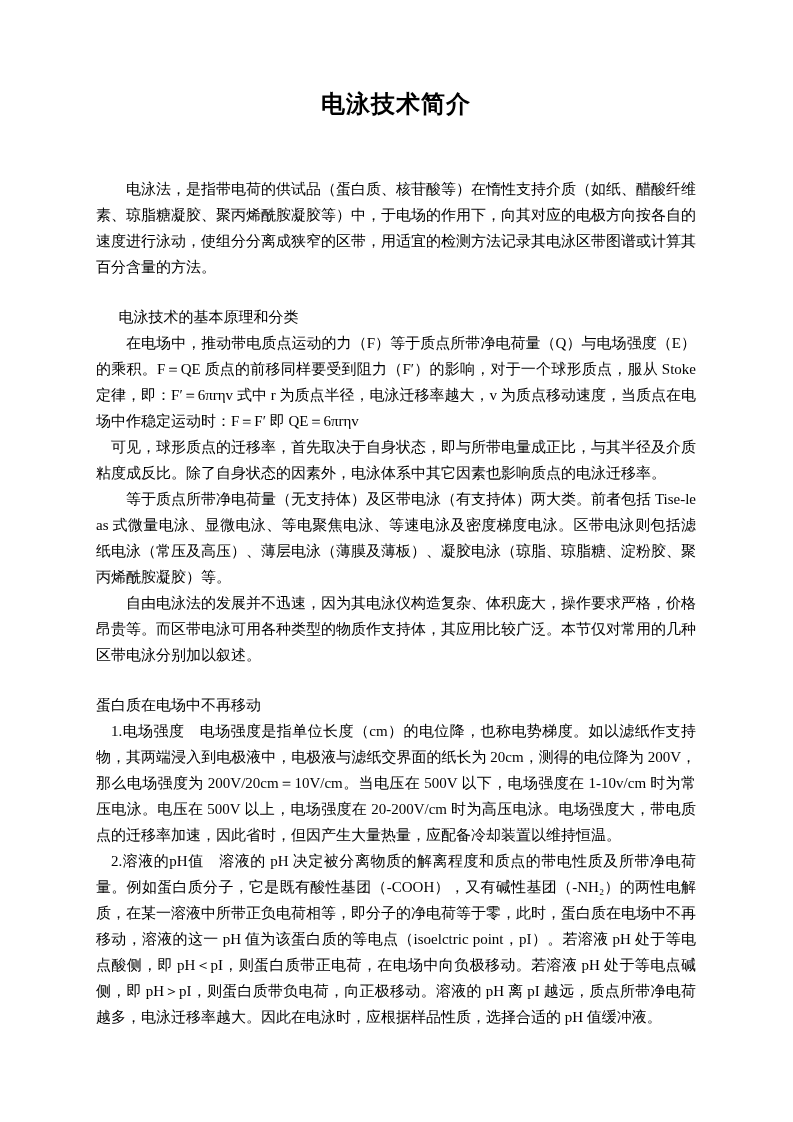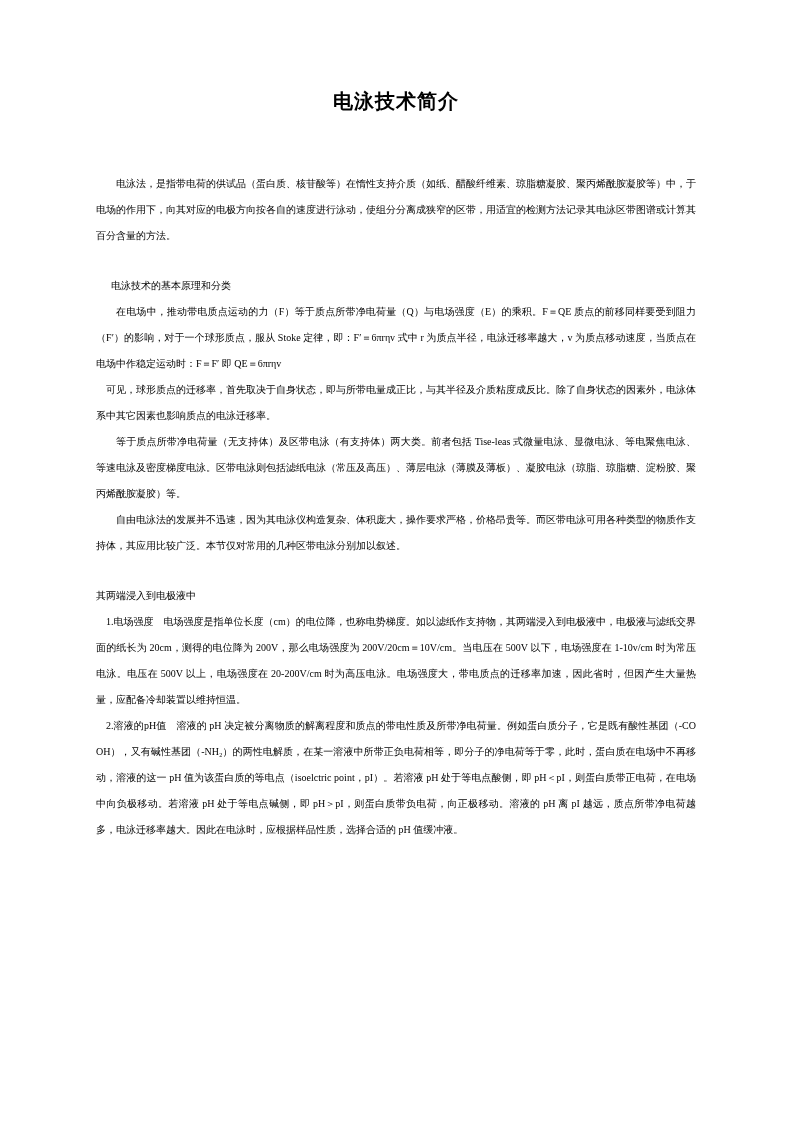--- a/index.html
+++ b/index.html
@@ -12,28 +12,28 @@
     width: 793px;
     height: 1122px;
     background: #ffffff;
     box-sizing: border-box;
     padding: 88px 97px 60px 96px;
     font-family: "Liberation Serif", "DejaVu Serif", serif;
     color: #000000;
     overflow: hidden;
   }
   .title {
-    font-size: 20px;
+    font-size: 24px;
     font-weight: bold;
     text-align: center;
     margin: 0 0 56px 0;
     letter-spacing: 1px;
   }
   .para {
-    font-size: 10px;
+    font-size: 15px;
     line-height: 26px;
     margin: 0;
     text-align: justify;
     word-break: break-all;
   }
   .indent-2  { text-indent: 2em; }
   .indent-15 { text-indent: 1.5em; }
   .indent-1  { text-indent: 1em; }
   .indent-0  { text-indent: 0; }
   .gap-top   { margin-top: 24px; }
@@ -50,19 +50,19 @@
   <p class="para indent-15 gap-top">电泳技术的基本原理和分类</p>
 
   <p class="para indent-2">在电场中，推动带电质点运动的力（F）等于质点所带净电荷量（Q）与电场强度（E）的乘积。F＝QE 质点的前移同样要受到阻力（F′）的影响，对于一个球形质点，服从 Stoke 定律，即：F′＝6πrηv 式中 r 为质点半径，电泳迁移率越大，v 为质点移动速度，当质点在电场中作稳定运动时：F＝F′ 即 QE＝6πrηv</p>
 
   <p class="para indent-1">可见，球形质点的迁移率，首先取决于自身状态，即与所带电量成正比，与其半径及介质粘度成反比。除了自身状态的因素外，电泳体系中其它因素也影响质点的电泳迁移率。</p>
 
   <p class="para indent-2">等于质点所带净电荷量（无支持体）及区带电泳（有支持体）两大类。前者包括 Tise-leas 式微量电泳、显微电泳、等电聚焦电泳、等速电泳及密度梯度电泳。区带电泳则包括滤纸电泳（常压及高压）、薄层电泳（薄膜及薄板）、凝胶电泳（琼脂、琼脂糖、淀粉胶、聚丙烯酰胺凝胶）等。</p>
 
   <p class="para indent-2">自由电泳法的发展并不迅速，因为其电泳仪构造复杂、体积庞大，操作要求严格，价格昂贵等。而区带电泳可用各种类型的物质作支持体，其应用比较广泛。本节仅对常用的几种区带电泳分别加以叙述。</p>
 
-  <p class="para indent-0 gap-top">其两端浸入到电极液中</p>
+  <p class="para indent-0 gap-top">蛋白质在电场中不再移动</p>
 
   <p class="para indent-1">1.电场强度　电场强度是指单位长度（cm）的电位降，也称电势梯度。如以滤纸作支持物，其两端浸入到电极液中，电极液与滤纸交界面的纸长为 20cm，测得的电位降为 200V，那么电场强度为 200V/20cm＝10V/cm。当电压在 500V 以下，电场强度在 1-10v/cm 时为常压电泳。电压在 500V 以上，电场强度在 20-200V/cm 时为高压电泳。电场强度大，带电质点的迁移率加速，因此省时，但因产生大量热量，应配备冷却装置以维持恒温。</p>
 
   <p class="para indent-1">2.溶液的pH值　溶液的 pH 决定被分离物质的解离程度和质点的带电性质及所带净电荷量。例如蛋白质分子，它是既有酸性基团（-COOH），又有碱性基团（-NH₂）的两性电解质，在某一溶液中所带正负电荷相等，即分子的净电荷等于零，此时，蛋白质在电场中不再移动，溶液的这一 pH 值为该蛋白质的等电点（isoelctric point，pI）。若溶液 pH 处于等电点酸侧，即 pH＜pI，则蛋白质带正电荷，在电场中向负极移动。若溶液 pH 处于等电点碱侧，即 pH＞pI，则蛋白质带负电荷，向正极移动。溶液的 pH 离 pI 越远，质点所带净电荷越多，电泳迁移率越大。因此在电泳时，应根据样品性质，选择合适的 pH 值缓冲液。</p>
 
 </div>
 
 </body></html>

